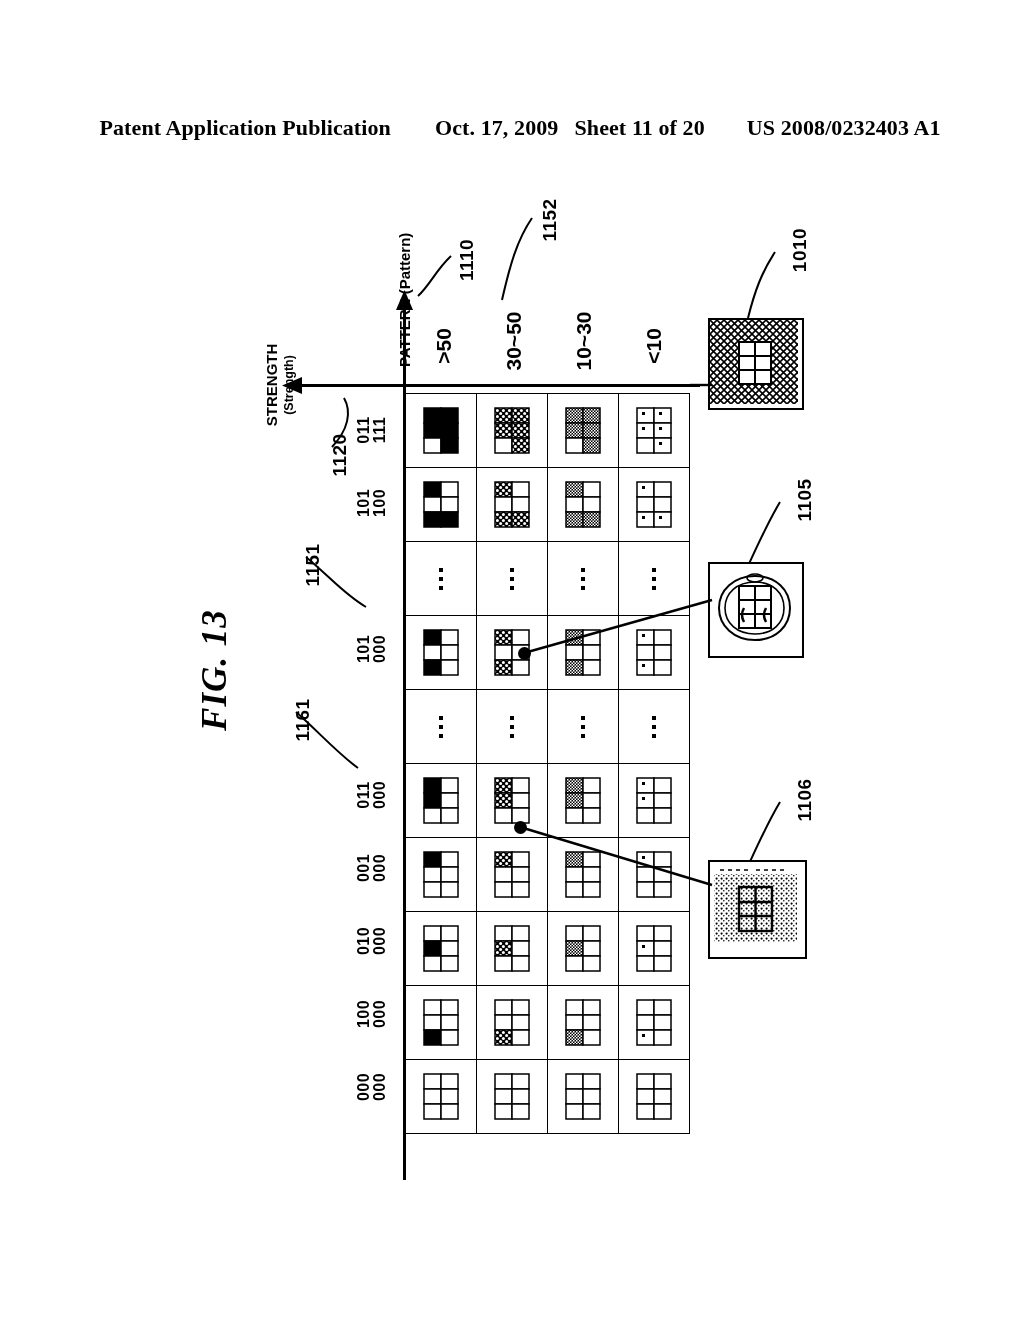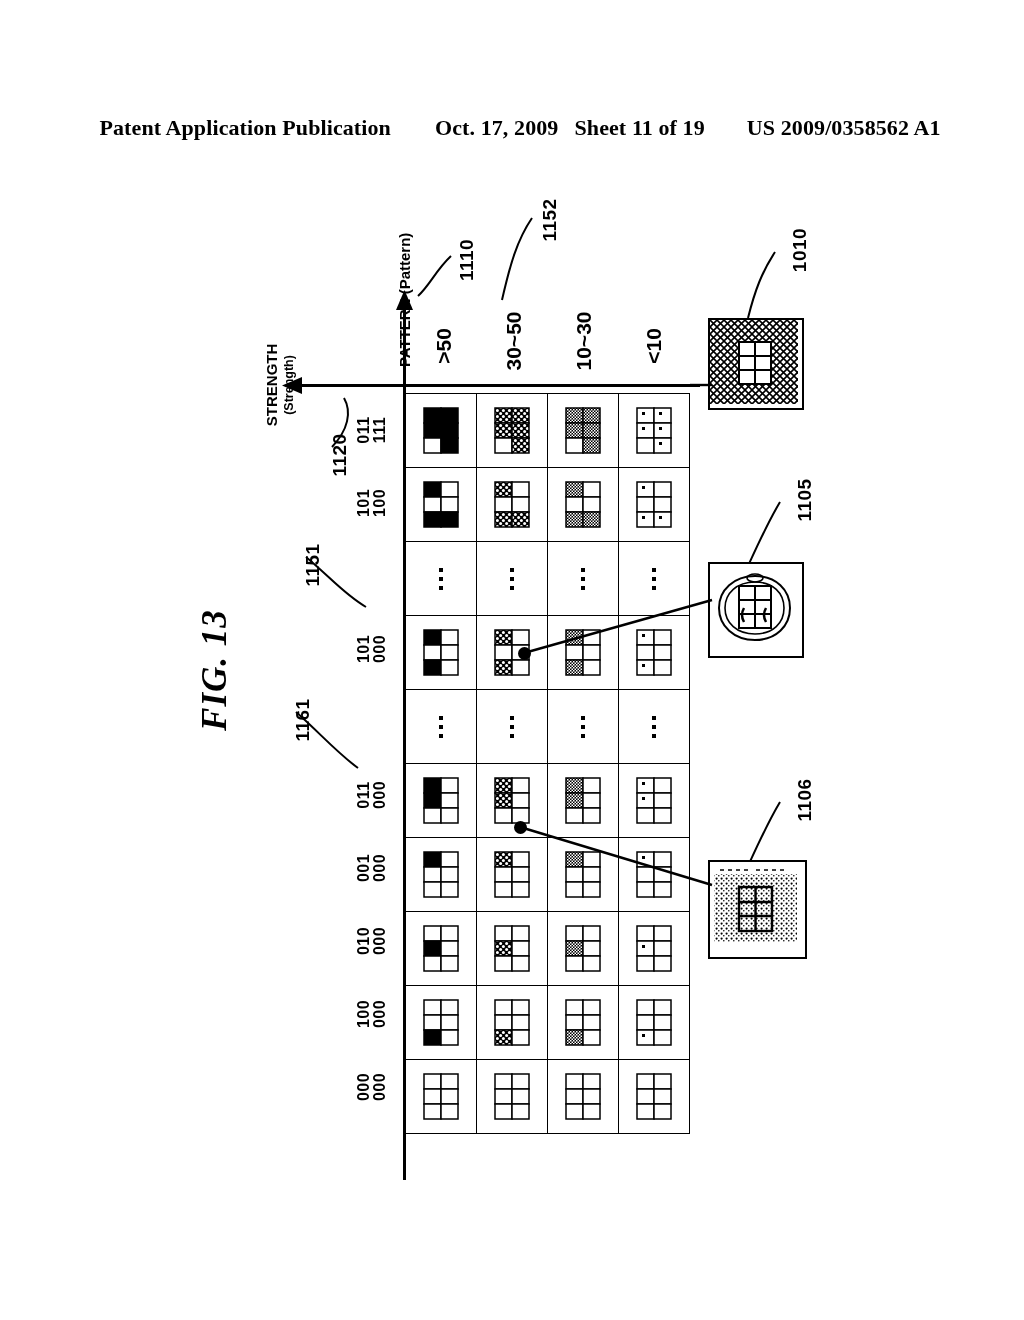--- a/index.html
+++ b/index.html
@@ -82,22 +82,22 @@
       <pattern id="ps" width="17" height="15" patternUnits="userSpaceOnUse">
         <rect width="17" height="15" fill="#fff"></rect>
         <rect x="7" y="6" width="3" height="3" fill="#000"></rect>
       </pattern>
     </defs>
   </svg>
 
 <div class="hdr">
   <span class="g1">Patent Application Publication</span>
   <span class="g2">Oct. 17, 2009</span>
-  <span class="g3">Sheet 11 of 19</span>
-  <span>US 2009/0358562 A1</span>
+  <span class="g3">Sheet 11 of 20</span>
+  <span>US 2008/0232403 A1</span>
 </div>
 
 <div id="fig">
 
   <div class="figlabel">
     <span class="rot90">FIG. 13</span>
   </div>
 
   <div class="axisline" style="left:403px;top:300px;width:3px;height:880px;"></div>
   <div class="axisline" style="left:296px;top:384px;width:404px;height:3px;"></div>

